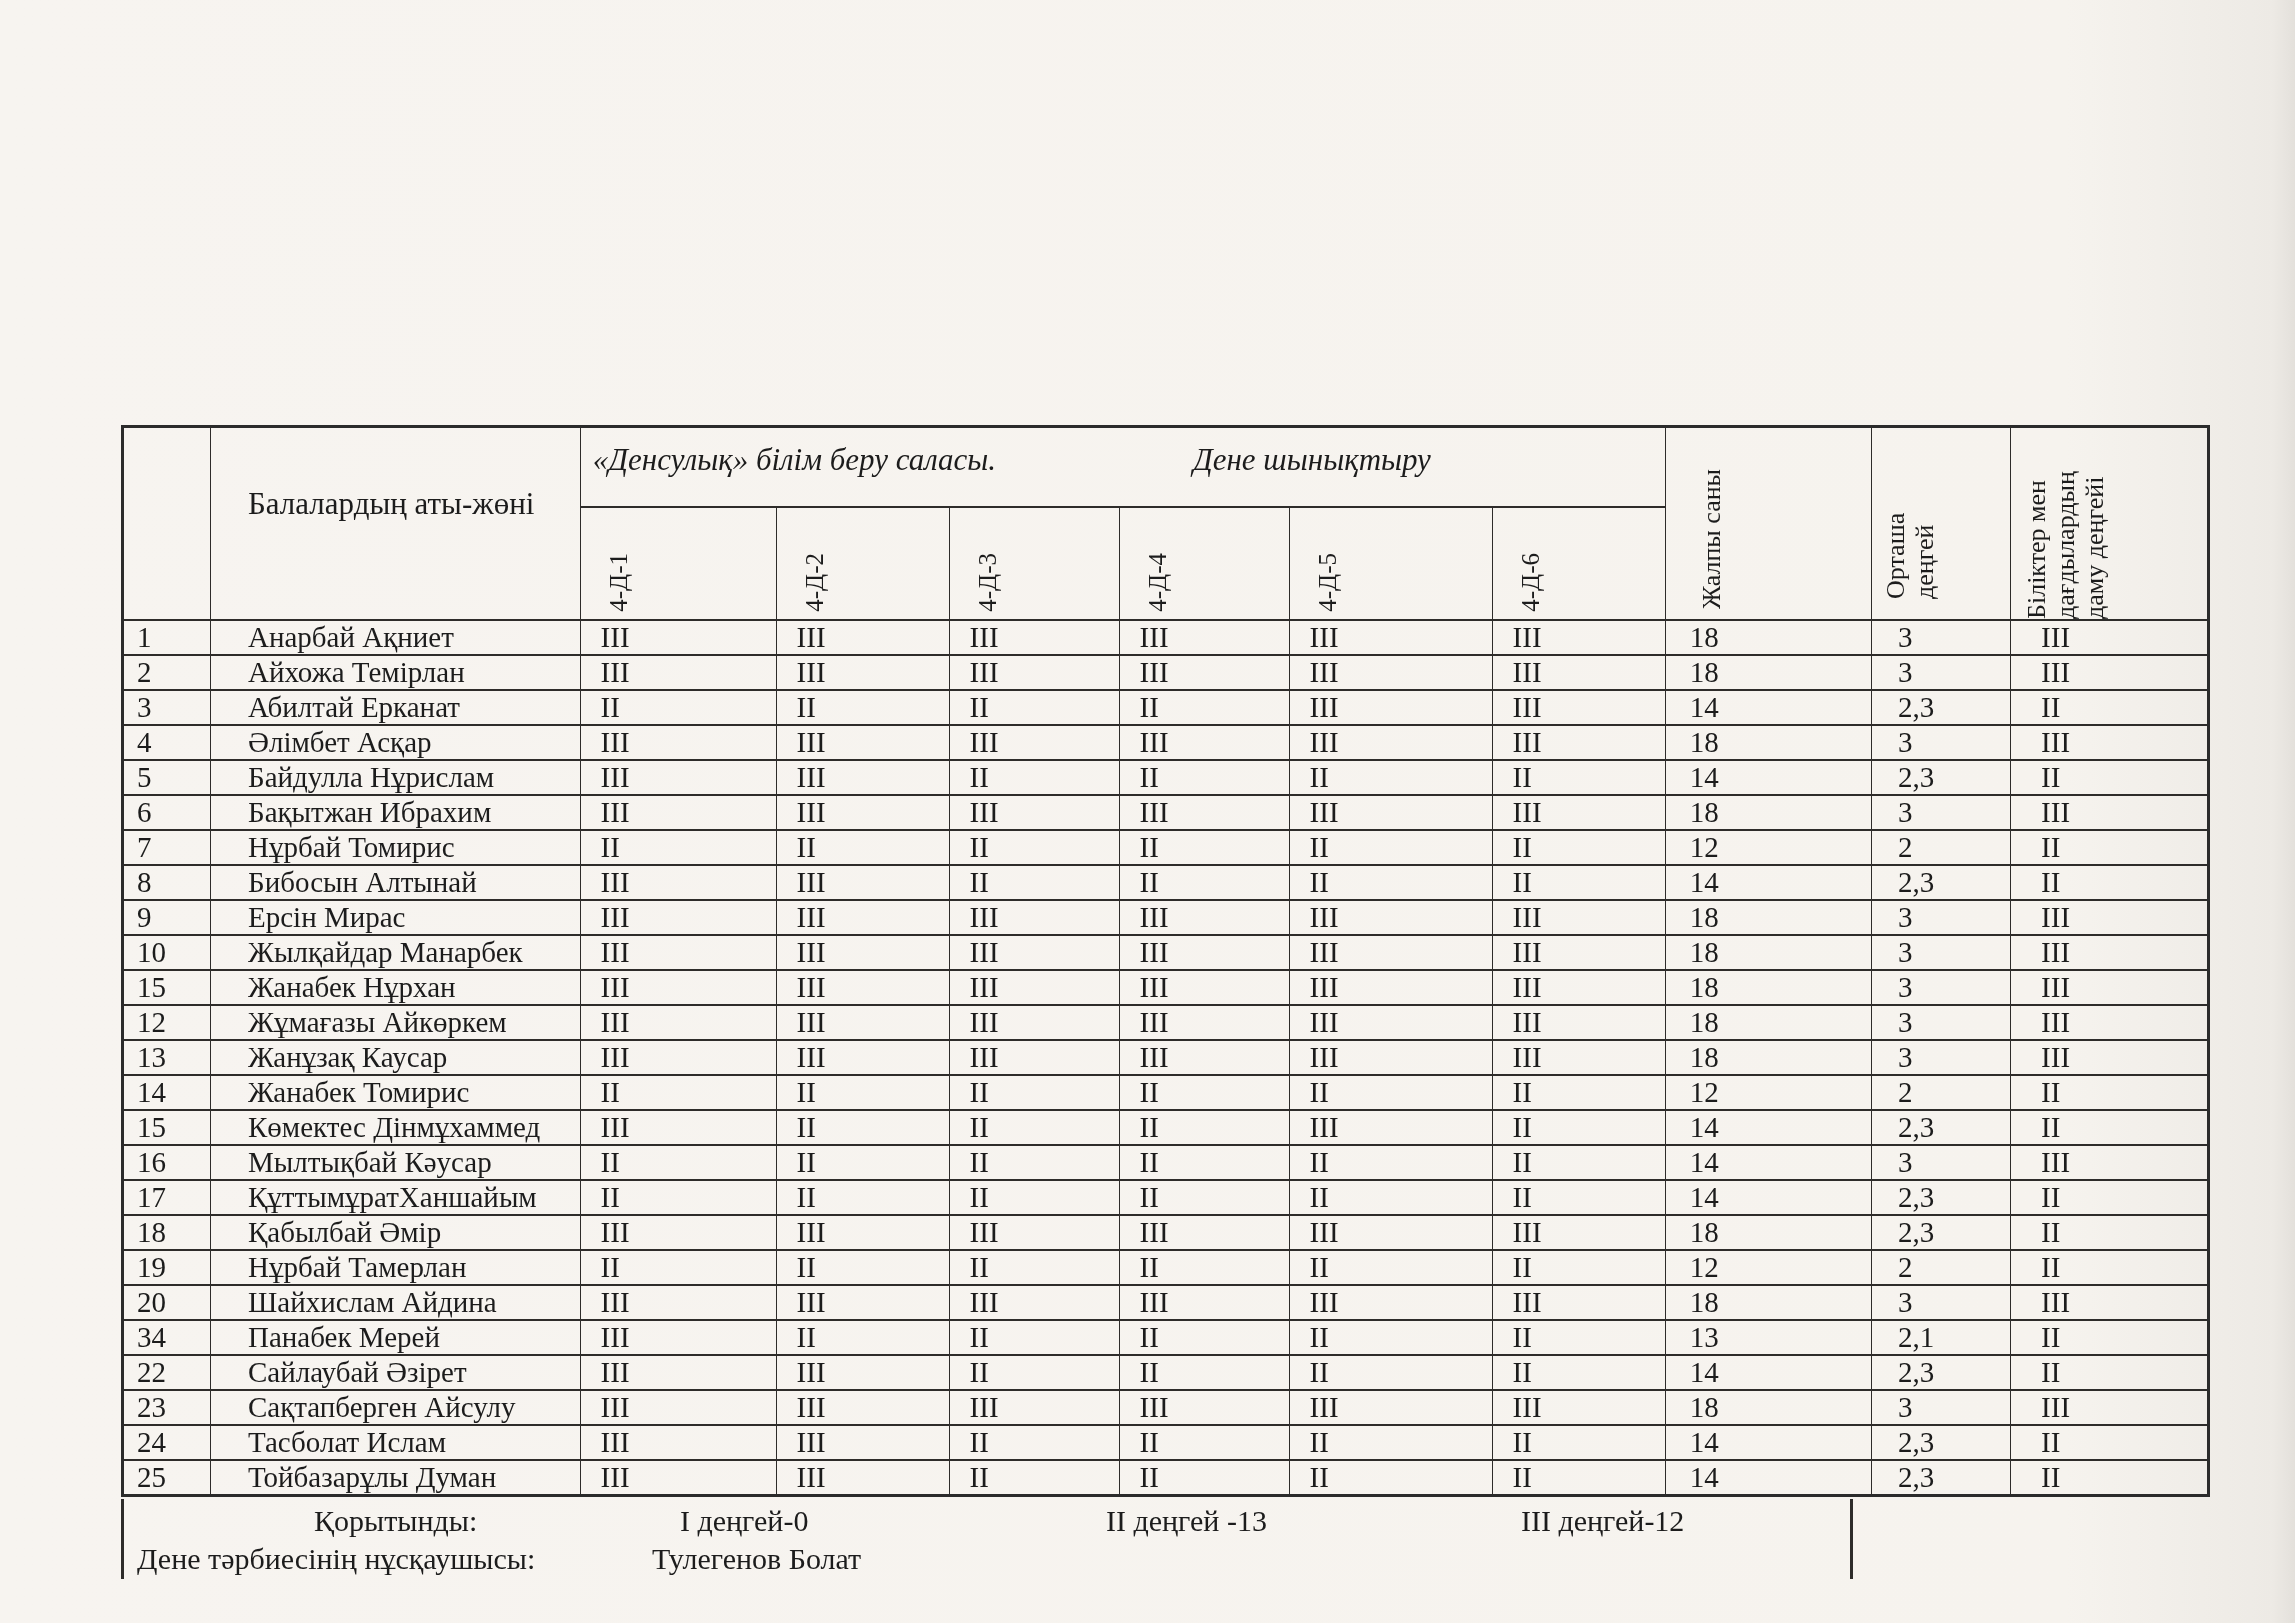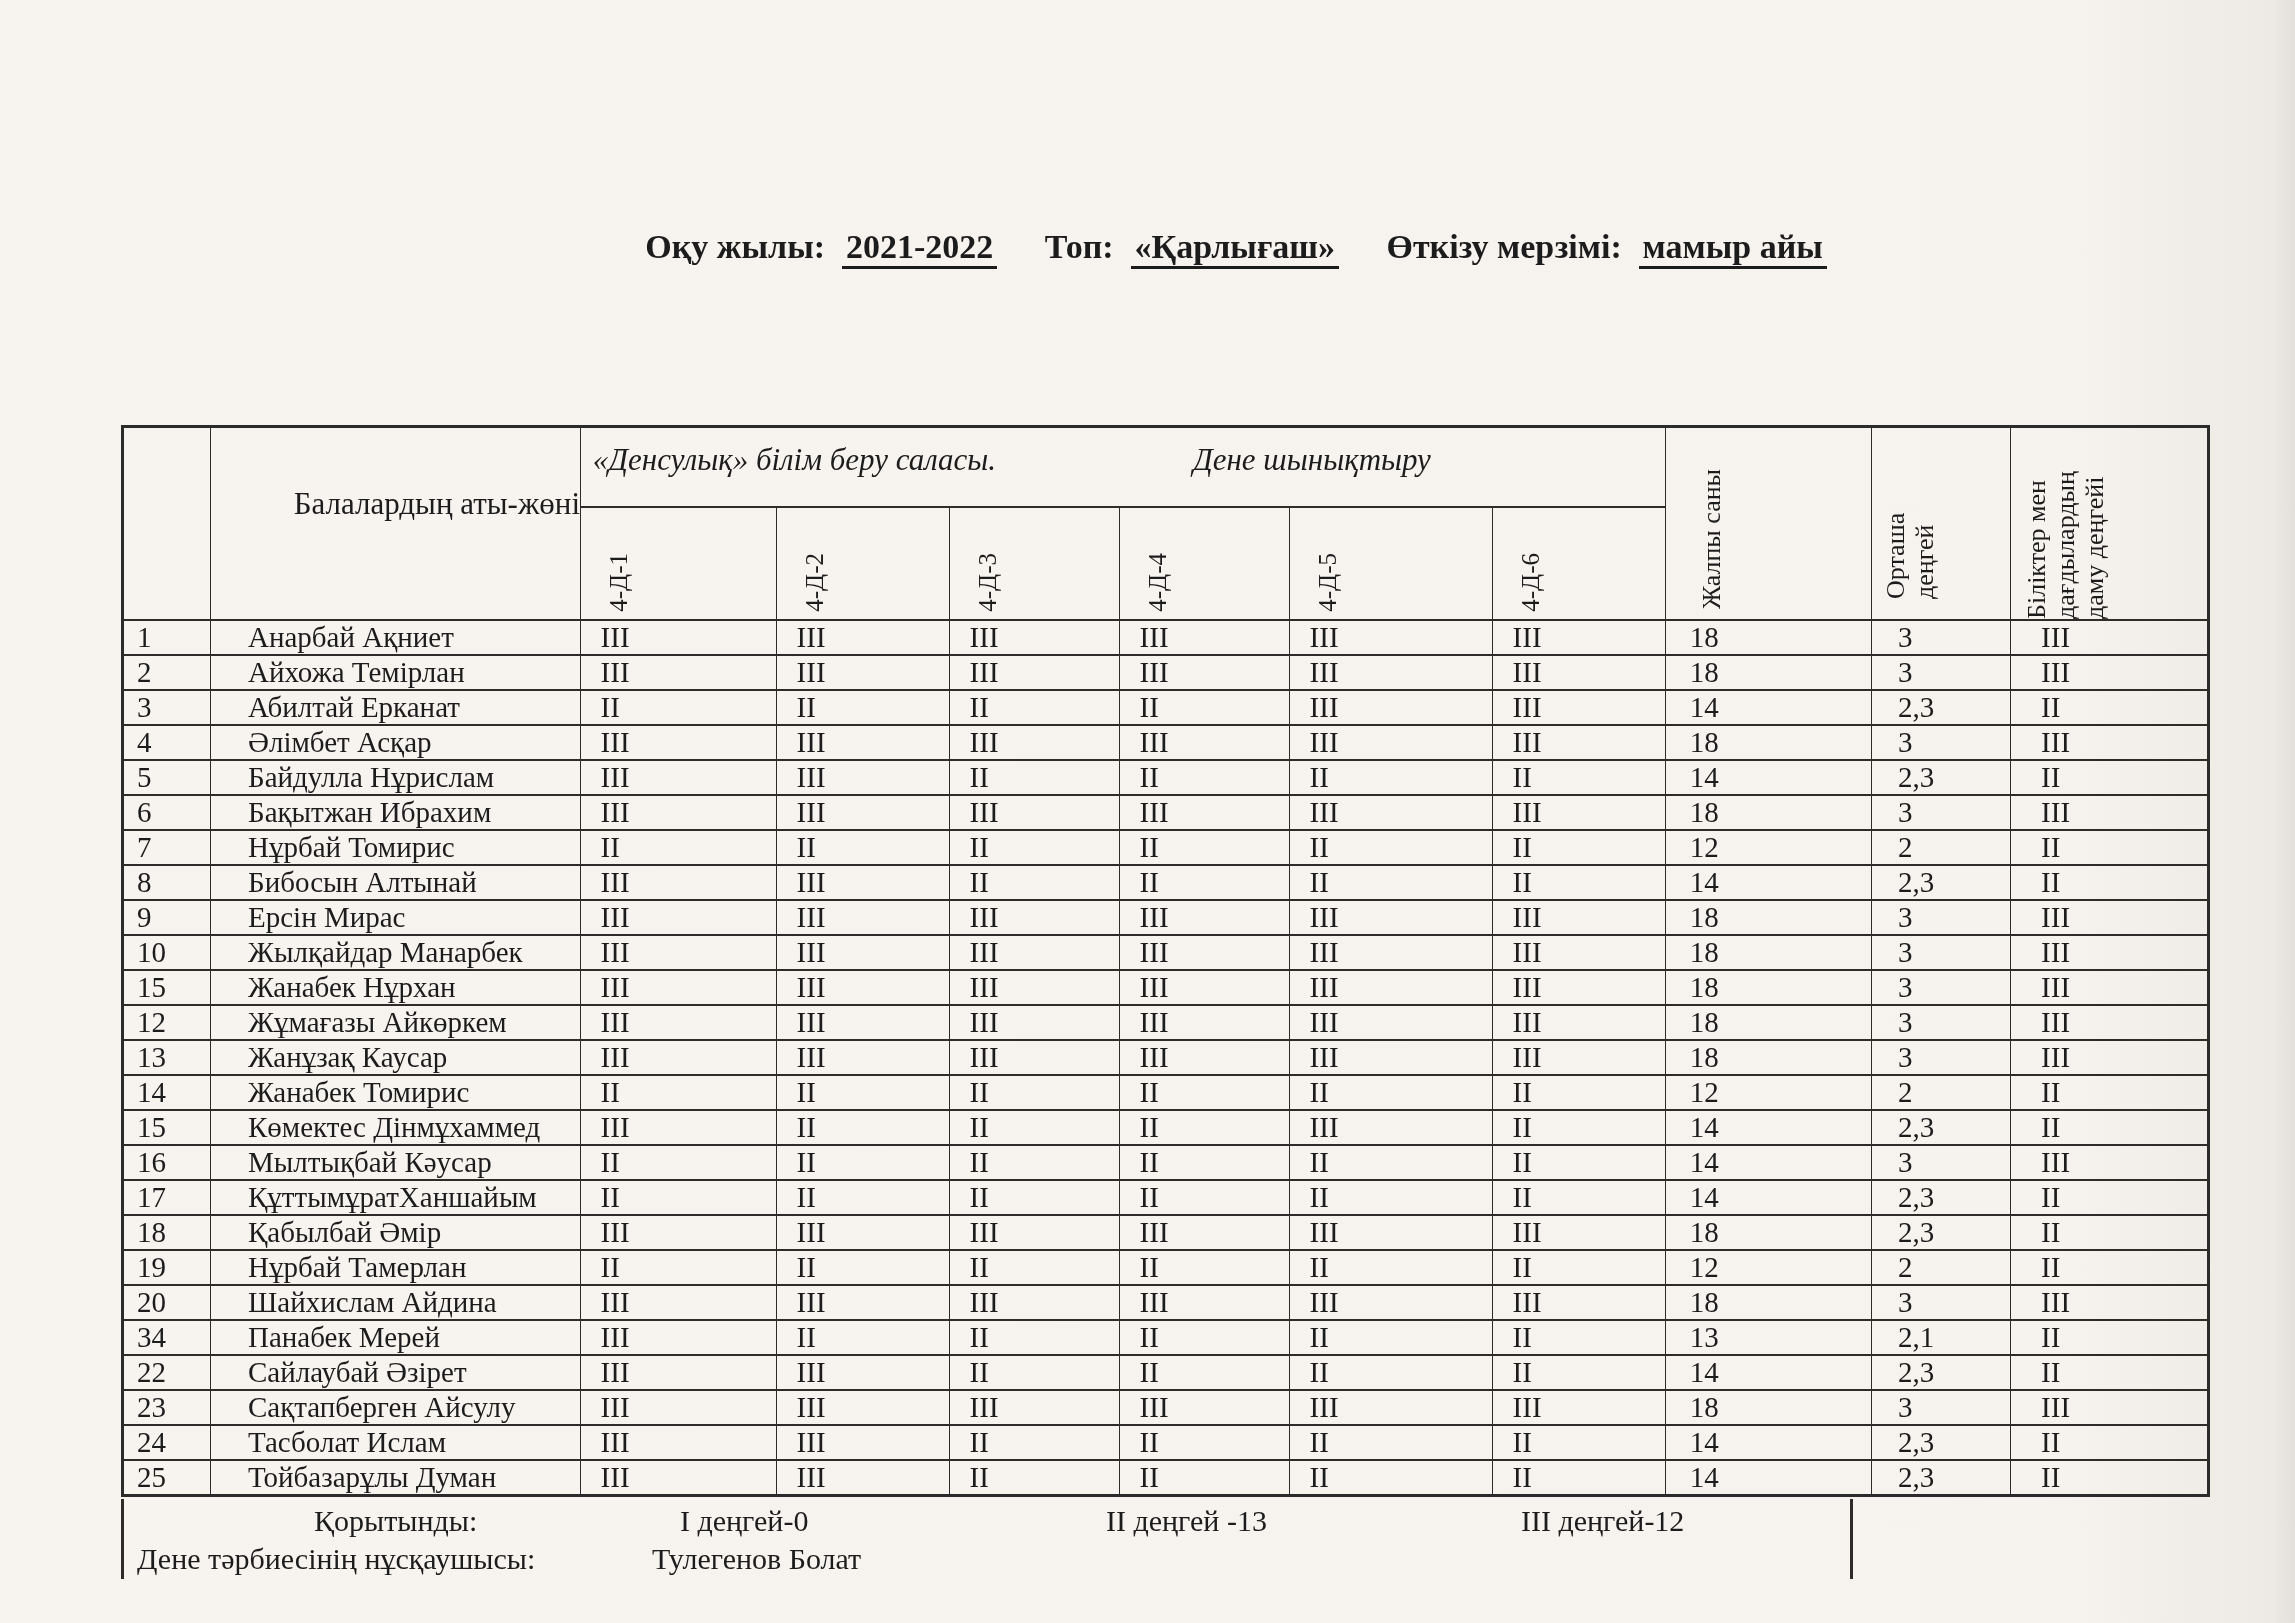--- a/index.html
+++ b/index.html
@@ -39,21 +39,21 @@
   }
   tr.head-row-1 th{height:71px;}
   tr.head-row-2 th{height:95px;}
   .diag-table tbody tr{height:33px;}
   .diag-table tbody td{font-size:29px;line-height:33px;text-align:left;white-space:nowrap;}
 
   th.h-span{vertical-align:top;position:relative;font-style:italic;}
   .sec-left{position:absolute;left:11.8px;top:14.4px;font-size:31px;white-space:nowrap;}
   .sec-right{position:absolute;left:612px;top:14.4px;font-size:31px;white-space:nowrap;}
 
-  th.h-name{vertical-align:top;text-align:right;}
+  th.h-name{vertical-align:top;text-align:left;}
   .name-head{font-size:31px;padding:58px 0 0 37px;white-space:nowrap;}
 
   th.sub{vertical-align:bottom;text-align:left;padding:0 0 5.2px 25px;}
   .rot-sub{
     display:inline-block;writing-mode:vertical-rl;transform:rotate(180deg);
     font-size:25px;line-height:1.0;
   }
   th.rot-col{vertical-align:middle;text-align:left;}
   th.rot-total{padding-left:31px;}
   th.rot-avg{padding-left:9.2px;}
@@ -84,25 +84,20 @@
   .f-l1{left:556px;top:5.2px;}
   .f-l2{left:982px;top:5.2px;}
   .f-l3{left:1397px;top:5.2px;}
   .f-instr{left:13px;top:43px;}
   .f-name{left:528px;top:43px;}
 </style>
 </head>
 <body>
 
 <div class="title-block">
-  <div class="title-line2">
-    <span class="lbl first">Оқу жылы:</span><span class="val">2021-2022</span>
-    <span class="lbl">Топ:</span><span class="val">«Қарлығаш»</span>
-    <span class="lbl">Өткізу мерзімі:</span><span class="val">мамыр айы</span>
-  </div>
 </div>
 
 <table class="diag-table">
   <colgroup>
     <col style="width:88px">
       <col style="width:370px">
     <col style="width:196px">
       <col style="width:173px">
       <col style="width:170px">
     <col style="width:170px">

